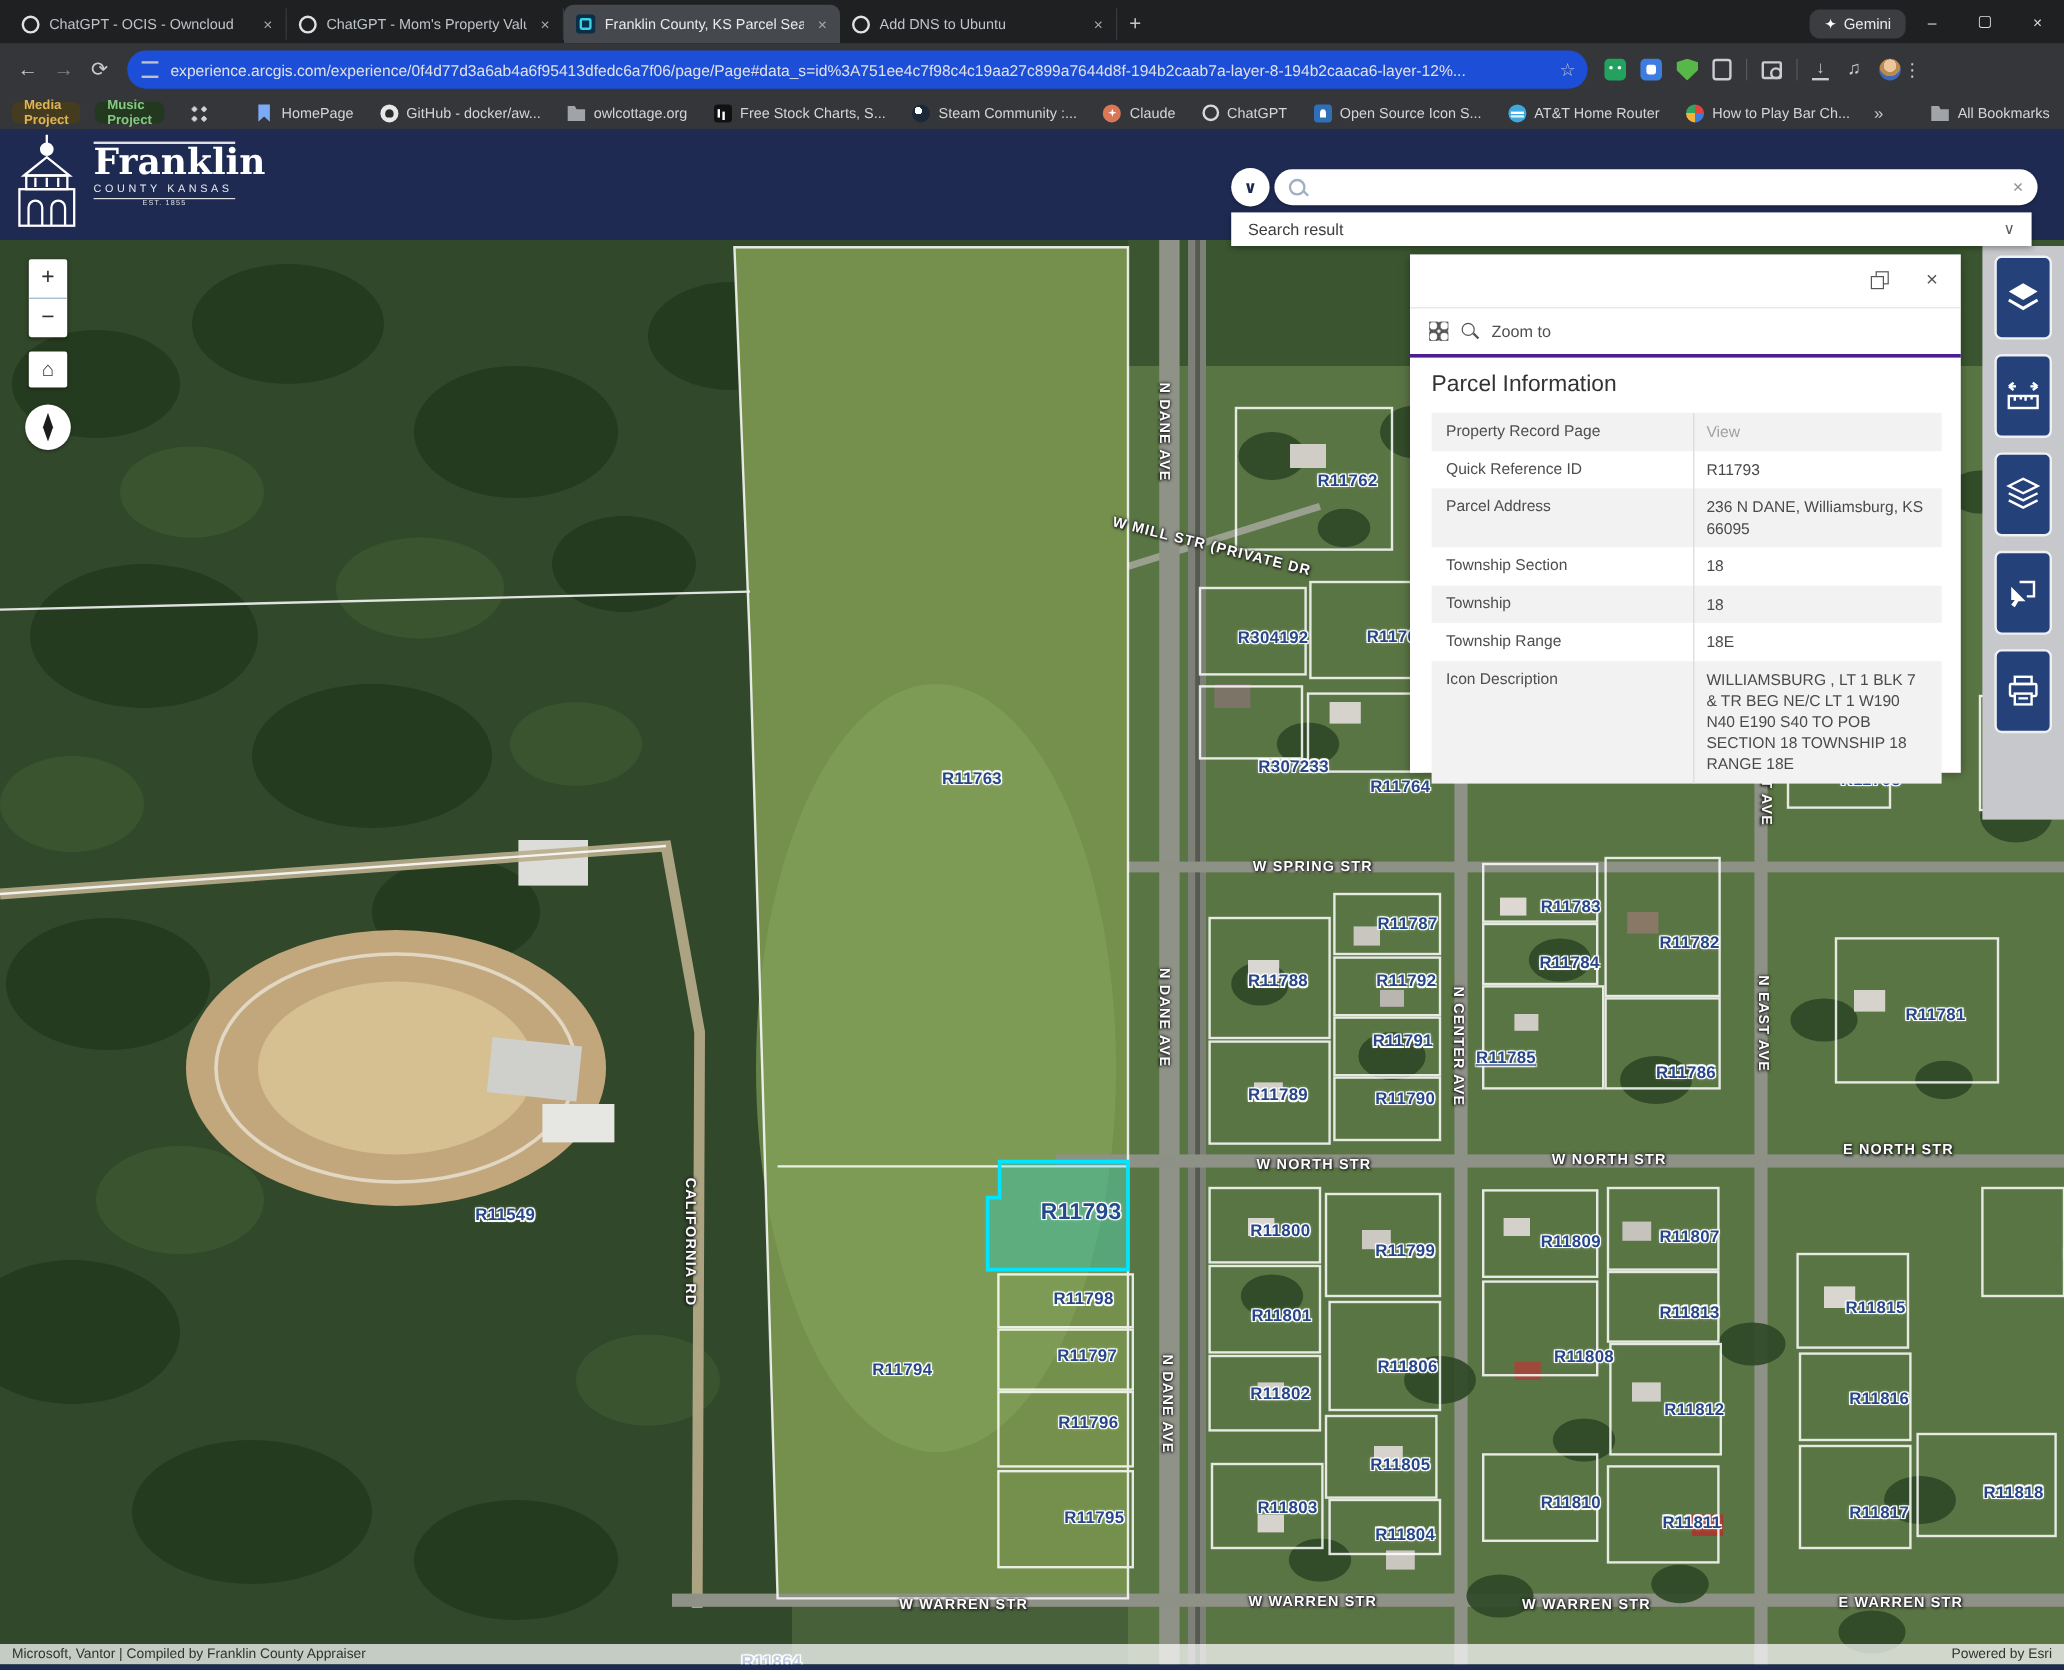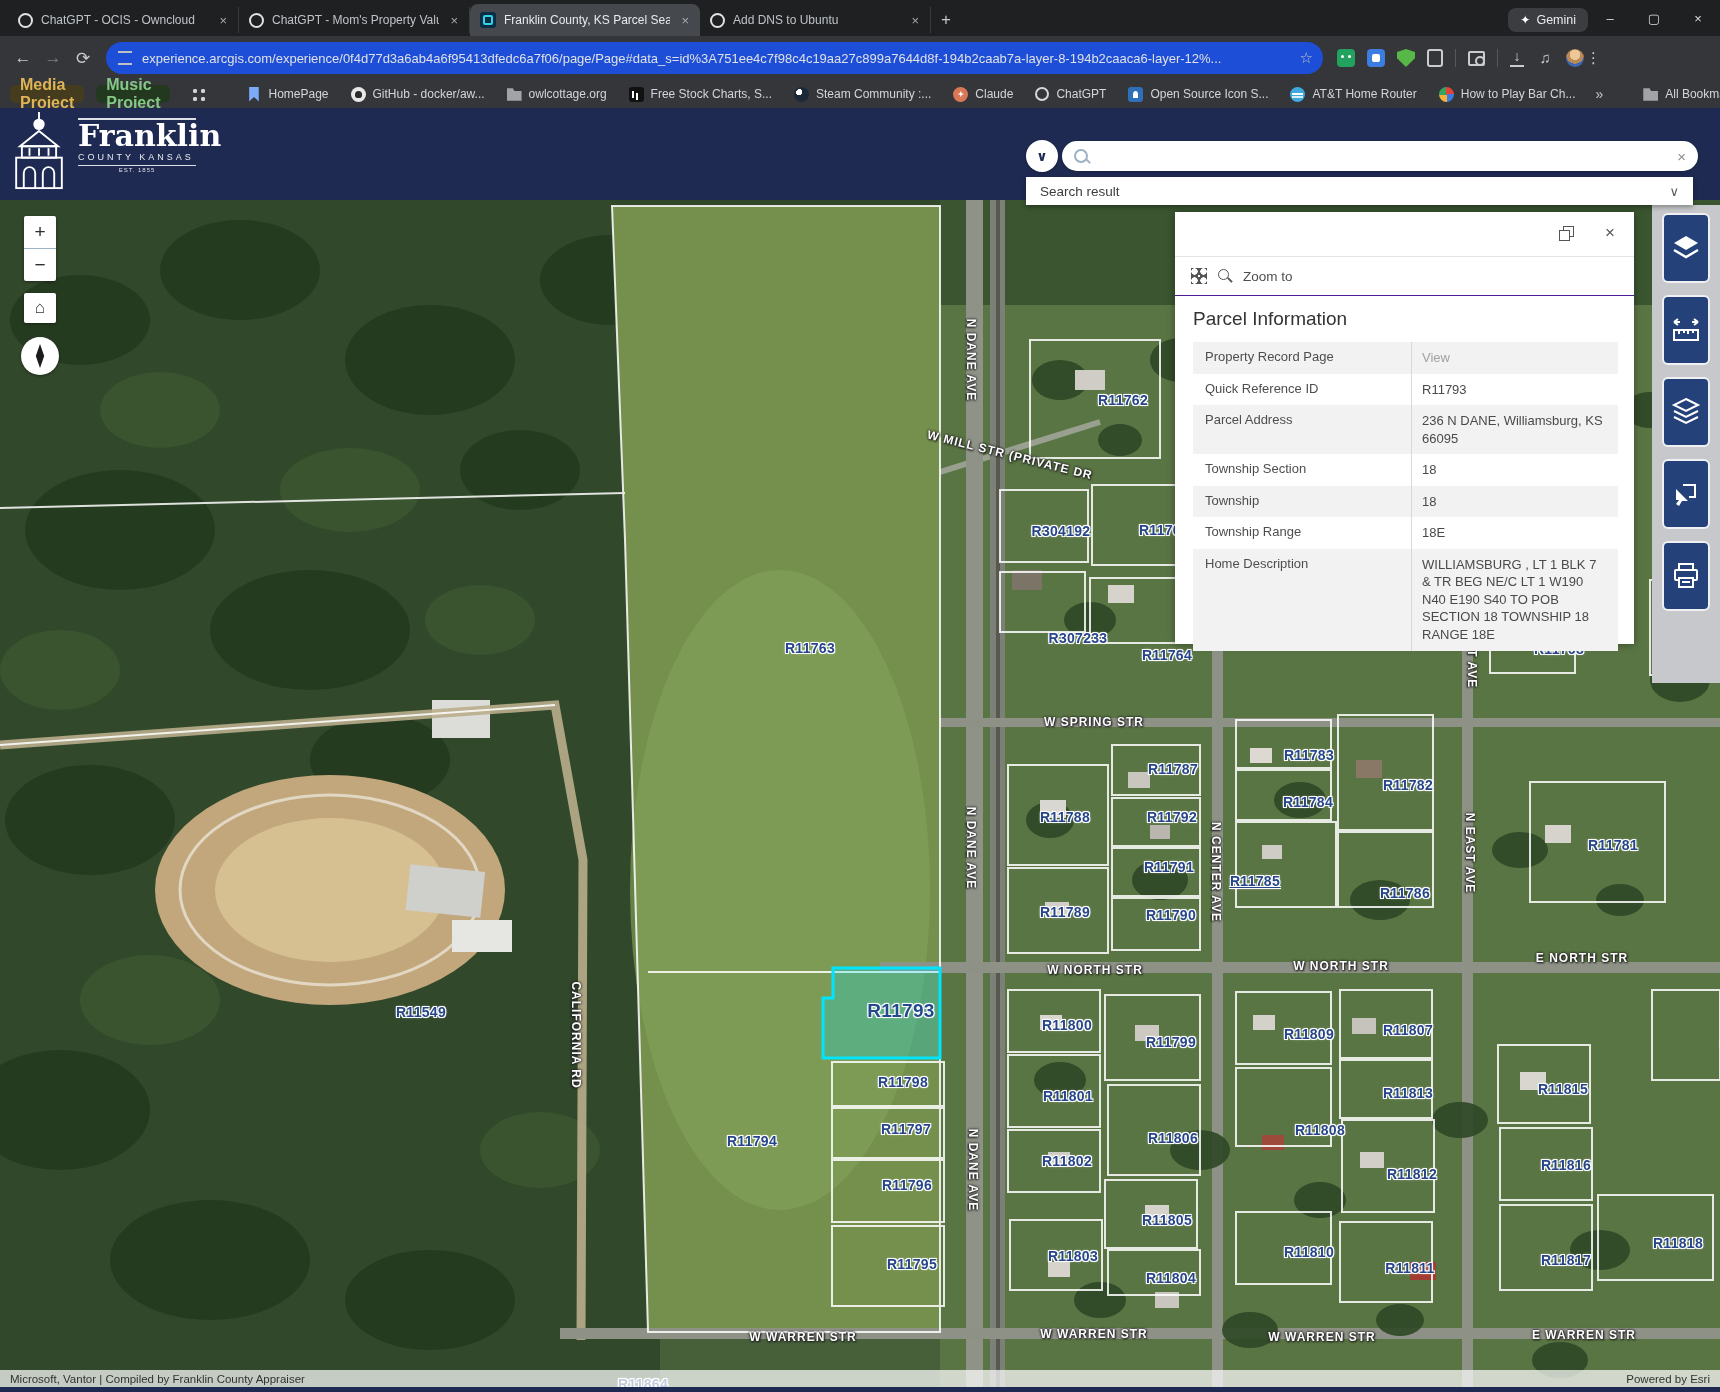--- a/index.html
+++ b/index.html
@@ -39,21 +39,21 @@
   .ext.clip{border:2px solid #c9ccd0;width:12px;height:14px;border-radius:3px;}
   .vsep{width:1px;height:18px;background:#55585c;}
   .ext.reader{border:2px solid #c9ccd0;width:13px;height:11px;border-radius:2px;}
   .ext.reader:after{content:"";position:absolute;right:-2px;bottom:-2px;width:6px;height:6px;border:2px solid #c9ccd0;border-radius:50%;background:#35363a;}
   .ext.dl{border-radius:0;color:#c9ccd0;font-size:14px;text-align:center;line-height:14px;border-bottom:2px solid #c9ccd0;width:14px;height:16px;}
   .ext.media{border-radius:0;color:#c9ccd0;font-size:15px;line-height:18px;text-align:center;}
   .ext.avatar{border-radius:50%;background:radial-gradient(circle at 50% 32%,#ecc79b 34%,#b98b52 35% 58%,#3c68b4 59%);}
   .menu3{color:#c9ccd0;font-size:15px;margin:0 14px 0 2px;}
   #bmbar{position:absolute;top:80px;left:0;width:1720px;height:28px;background:#35363a;display:flex;align-items:center;
     color:#d3d6d9;font-size:12px;gap:20px;padding-left:10px;box-sizing:border-box;}
-  .chip{height:18px;border-radius:6px;padding:0 10px;display:flex;align-items:center;font-weight:bold;font-size:16px;}
+  .chip{height:18px;border-radius:6px;padding:0 10px;display:flex;align-items:center;font-weight:bold;font-size:11px;}
   .bm{display:flex;align-items:center;gap:7px;white-space:nowrap;}
   .bicon{width:15px;height:15px;display:inline-block;position:relative;border-radius:3px;flex:none;}
   .bicon.grid{background-image:radial-gradient(#cfd2d6 2px,transparent 2.3px);background-size:8px 8px;background-position:1px 1px;border-radius:0;width:16px;height:16px;}
   .bicon.flag{background:#7baaf7;clip-path:polygon(18% 0,82% 0,82% 100%,50% 70%,18% 100%);}
   .bicon.github{background:#e8e8e8;border-radius:50%;}
   .bicon.github:after{content:"";position:absolute;inset:4px;background:#2b2b2b;border-radius:50% 50% 40% 40%;}
   .bicon.folder{background:#a0a4a9;clip-path:polygon(0 12%,42% 12%,52% 30%,100% 30%,100% 95%,0 95%);border-radius:0;}
   .bicon.tv{background:#111;}
   .bicon.tv:after{content:"";position:absolute;left:3px;top:4px;width:2px;height:7px;background:#fff;box-shadow:4px 2px 0 #fff;}
   .bicon.steam{background:radial-gradient(circle at 35% 35%,#fff 22%,#1b2838 23%);border-radius:50%;}
@@ -111,21 +111,21 @@
   #navybottom{position:absolute;left:0;bottom:0;width:1720px;height:5px;background:#1e2a52;z-index:9;}
   
   #panel{position:absolute;left:1175px;top:212px;width:459px;height:432px;background:#fff;z-index:20;
     box-shadow:0 1px 8px rgba(0,0,0,.35);font-size:13px;color:#4a4a4a;}
   #panel .tophdr{height:44px;position:relative;border-bottom:1px solid #e3e3e3;}
   .winic{position:absolute;top:14px;width:14px;height:14px;}
   .winic.restore{left:384px;}
   .winic.restore:before{content:"";position:absolute;left:4px;top:0;width:9px;height:9px;border:1.5px solid #555;}
   .winic.restore:after{content:"";position:absolute;left:0;top:4px;width:9px;height:9px;border:1.5px solid #555;background:#fff;}
   .winic.close{left:428px;color:#555;font-size:17px;line-height:14px;text-align:center;}
-  #panel .actions{height:38px;display:flex;align-items:center;gap:10px;padding-left:16px;border-bottom:1px solid #4c1d95;color:#4e4e4e;}
+  #panel .actions{height:38px;display:flex;align-items:center;gap:10px;padding-left:16px;border-bottom:3px solid #4c1d95;color:#4e4e4e;}
   .dots4{width:16px;height:16px;background-image:radial-gradient(circle,transparent 3px,#555 3.4px,#555 5px,transparent 5.4px);
     background-size:9px 9px;background-position:-1px -1px;}
   .magplus{width:16px;height:16px;position:relative;}
   .magplus:before{content:"";position:absolute;left:1px;top:1px;width:9px;height:9px;border:1.6px solid #555;border-radius:50%;}
   .magplus:after{content:"";position:absolute;left:10px;top:11px;width:6px;height:1.8px;background:#555;transform:rotate(45deg);}
   .zoomto{font-size:13.5px;}
   #panel .body{padding:12px 16px 0 18px;}
   .ptitle{font-size:19px;color:#333;margin-bottom:12px;font-weight:500;}
   .ptable{border:0;}
   .prow{display:flex;min-height:30px;}
@@ -580,21 +580,21 @@
         </div>
         <div class="prow">
           <div class="plabel">Township</div>
           <div class="pvalue">18</div>
         </div>
         <div class="prow">
           <div class="plabel">Township Range</div>
           <div class="pvalue">18E</div>
         </div>
         <div class="prow">
-          <div class="plabel">Home Description</div>
+          <div class="plabel">Icon Description</div>
           <div class="pvalue">WILLIAMSBURG , LT 1 BLK 7 &amp; TR BEG NE/C LT 1 W190 N40 E190 S40 TO POB SECTION 18 TOWNSHIP 18 RANGE 18E</div>
         </div>
       </div>
   </div>
 </div>
 
 <div id="sidebar">
   <div class="tool">
     <svg width="34" height="34" viewBox="0 0 34 34">
       <polygon points="17,5 29,12 17,19 5,12" fill="#fff" stroke="none"></polygon>

